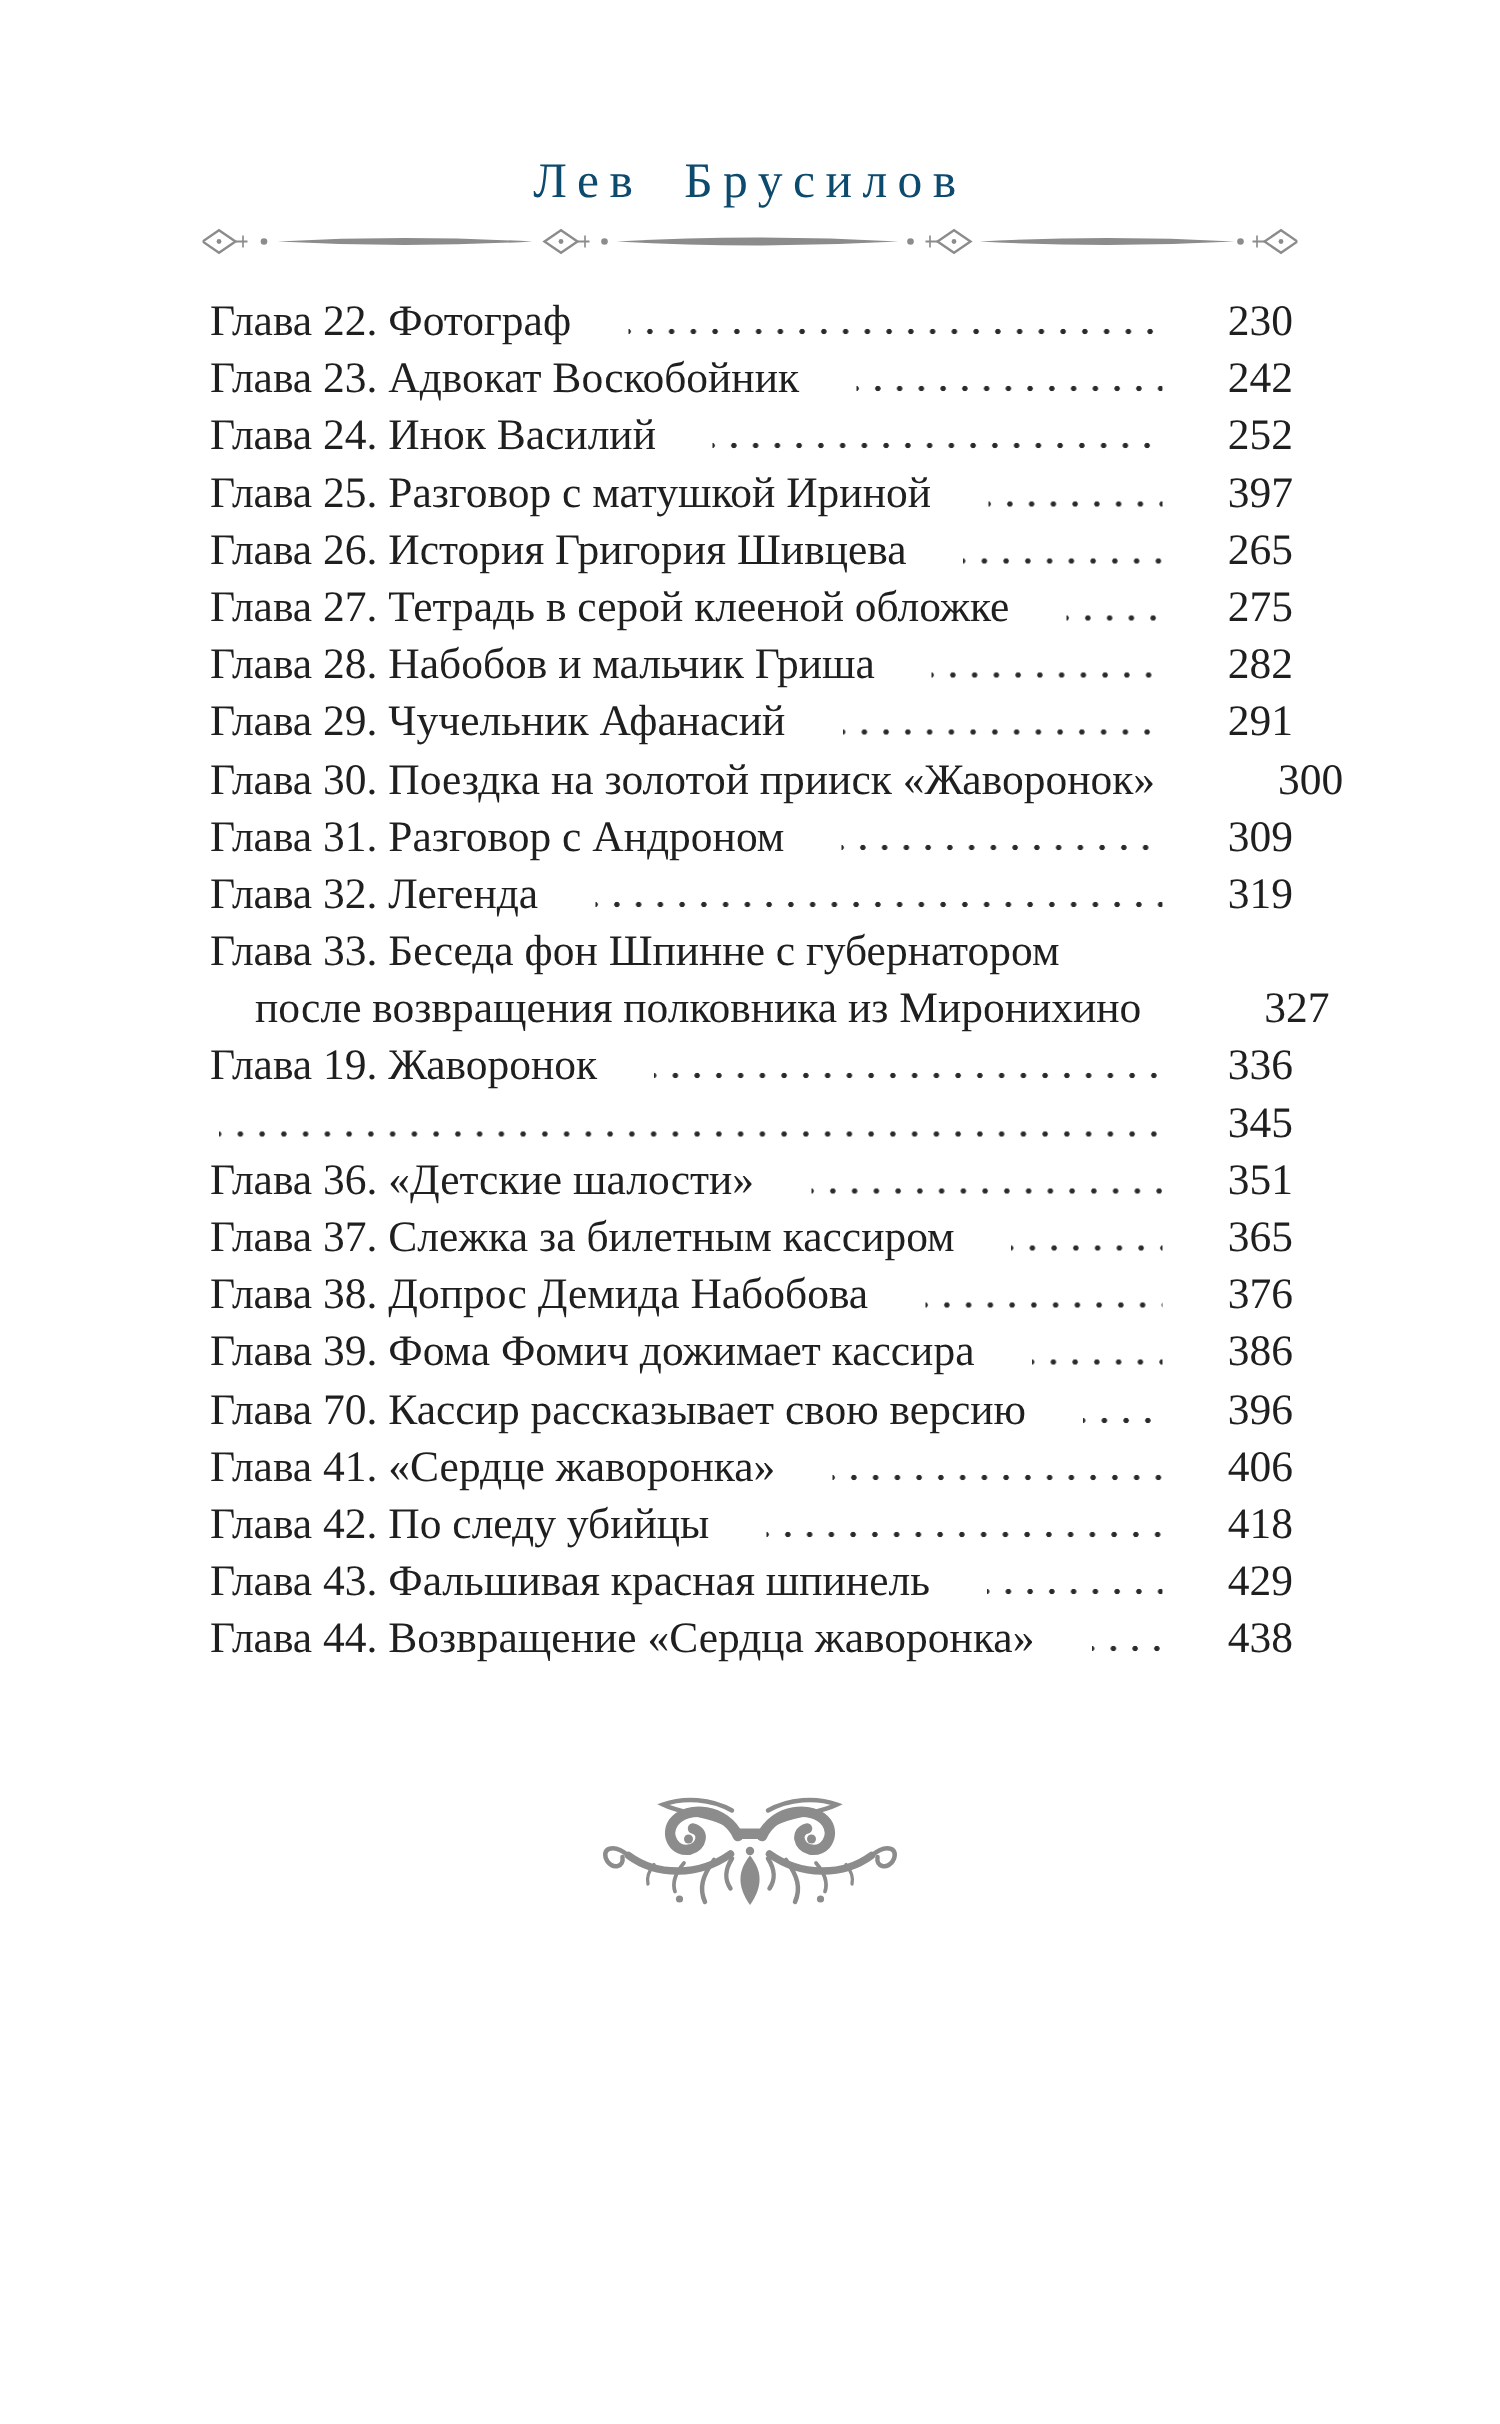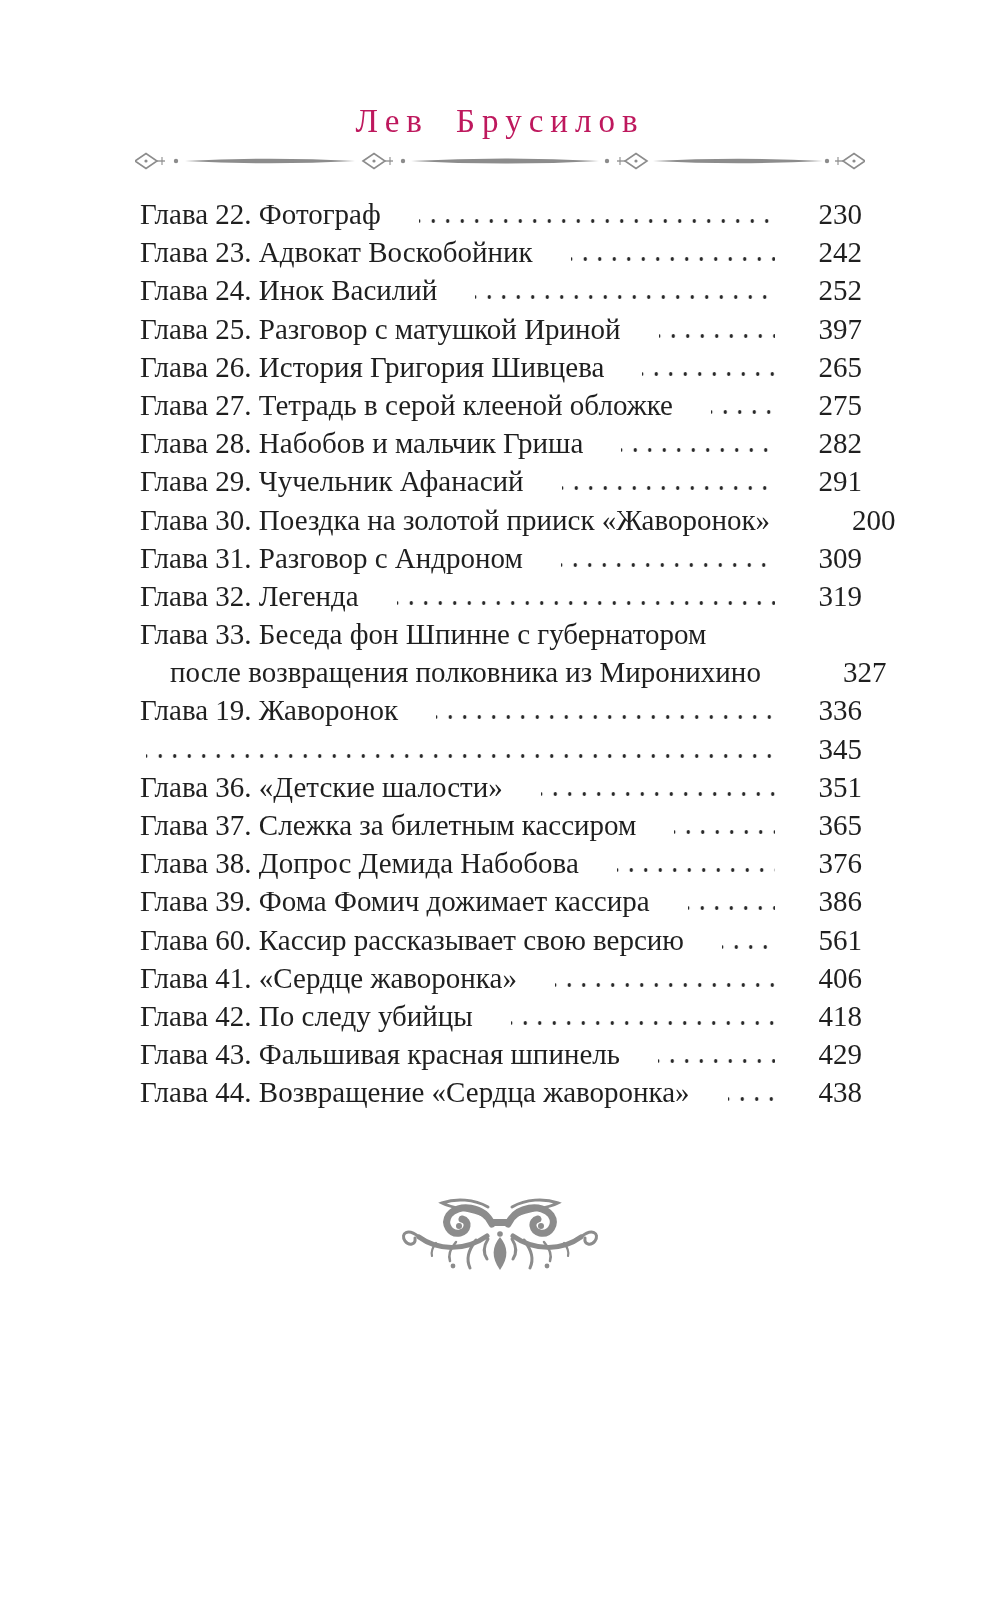--- a/index.html
+++ b/index.html
@@ -19,21 +19,21 @@
     width: 1000px;
     height: 1616px;
     background: #ffffff;
   }
   .author {
     margin-top: 101px;
     text-align: center;
     font-size: 33px;
     letter-spacing: 7px;
     word-spacing: 12px;
-    color: #be185d;
+    color: #0c4a6e;
     line-height: 40px;
   }
   .divider-wrap {
     width: 730px;
     margin: 7px auto 0 auto;
     height: 26px;
   }
   .toc {
     margin: 21px 138px 0 140px; 
   }
@@ -140,21 +140,21 @@
           <span class="pagenum">282</span>
         </div>
         <div class="toc-row">
           <span class="title">Глава 29. Чучельник Афанасий</span>
           <span class="leader"></span>
           <span class="pagenum">291</span>
         </div>
         <div class="toc-row">
           <span class="title">Глава 30. Поездка на золотой прииск «Жаворонок»</span>
           <span class="leader"></span>
-          <span class="pagenum">200</span>
+          <span class="pagenum">300</span>
         </div>
         <div class="toc-row">
           <span class="title">Глава 31. Разговор с Андроном</span>
           <span class="leader"></span>
           <span class="pagenum">309</span>
         </div>
         <div class="toc-row">
           <span class="title">Глава 32. Легенда</span>
           <span class="leader"></span>
           <span class="pagenum">319</span>
@@ -190,23 +190,23 @@
           <span class="title">Глава 38. Допрос Демида Набобова</span>
           <span class="leader"></span>
           <span class="pagenum">376</span>
         </div>
         <div class="toc-row">
           <span class="title">Глава 39. Фома Фомич дожимает кассира</span>
           <span class="leader"></span>
           <span class="pagenum">386</span>
         </div>
         <div class="toc-row">
-          <span class="title">Глава 60. Кассир рассказывает свою версию</span>
-          <span class="leader"></span>
-          <span class="pagenum">561</span>
+          <span class="title">Глава 70. Кассир рассказывает свою версию</span>
+          <span class="leader"></span>
+          <span class="pagenum">396</span>
         </div>
         <div class="toc-row">
           <span class="title">Глава 41. «Сердце жаворонка»</span>
           <span class="leader"></span>
           <span class="pagenum">406</span>
         </div>
         <div class="toc-row">
           <span class="title">Глава 42. По следу убийцы</span>
           <span class="leader"></span>
           <span class="pagenum">418</span>

